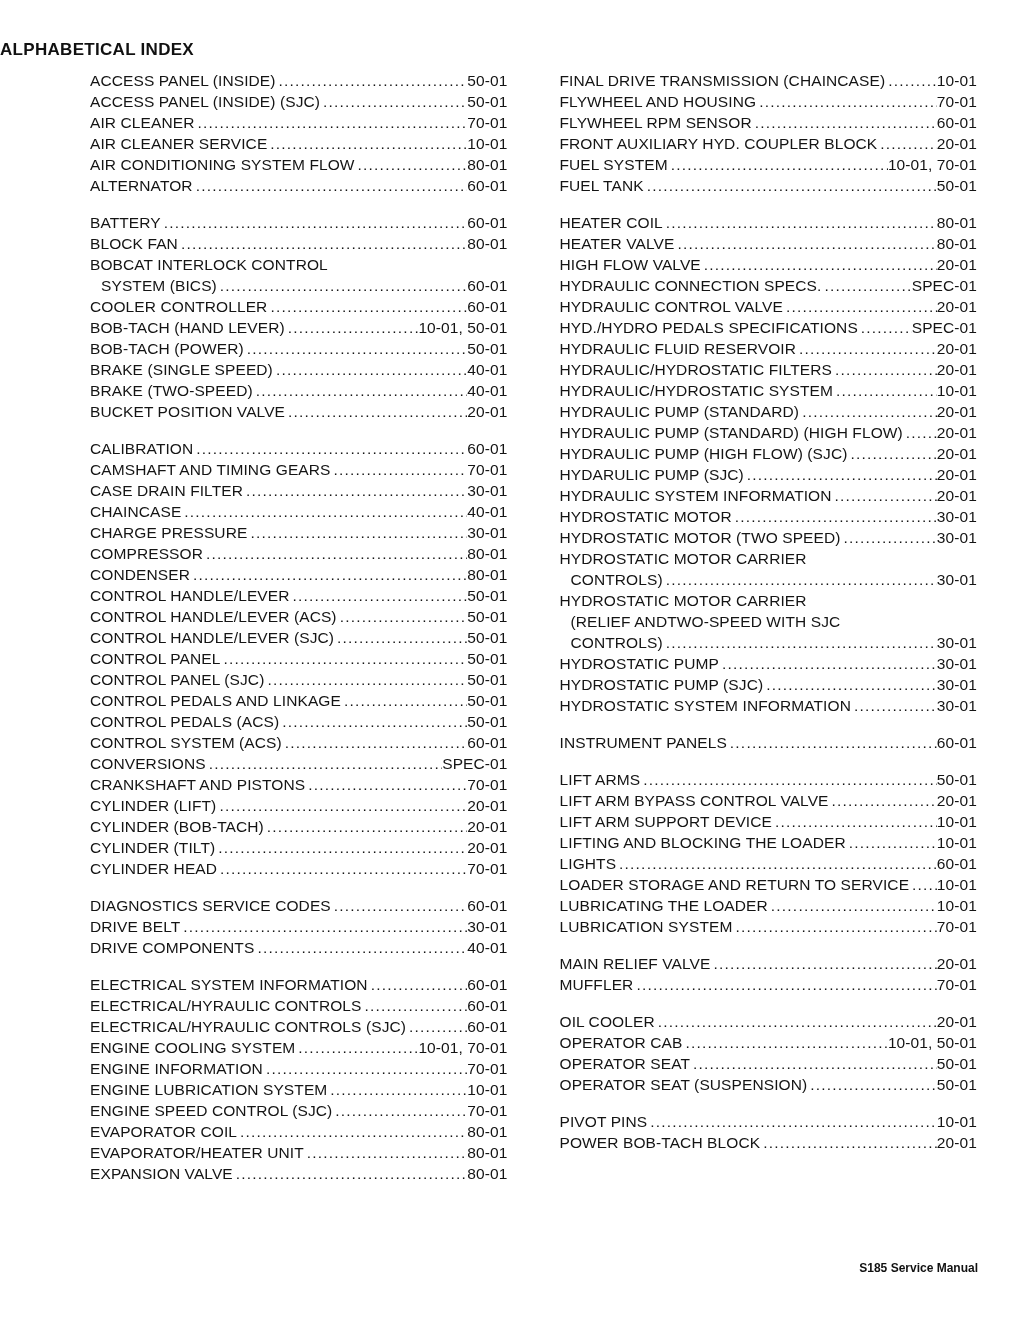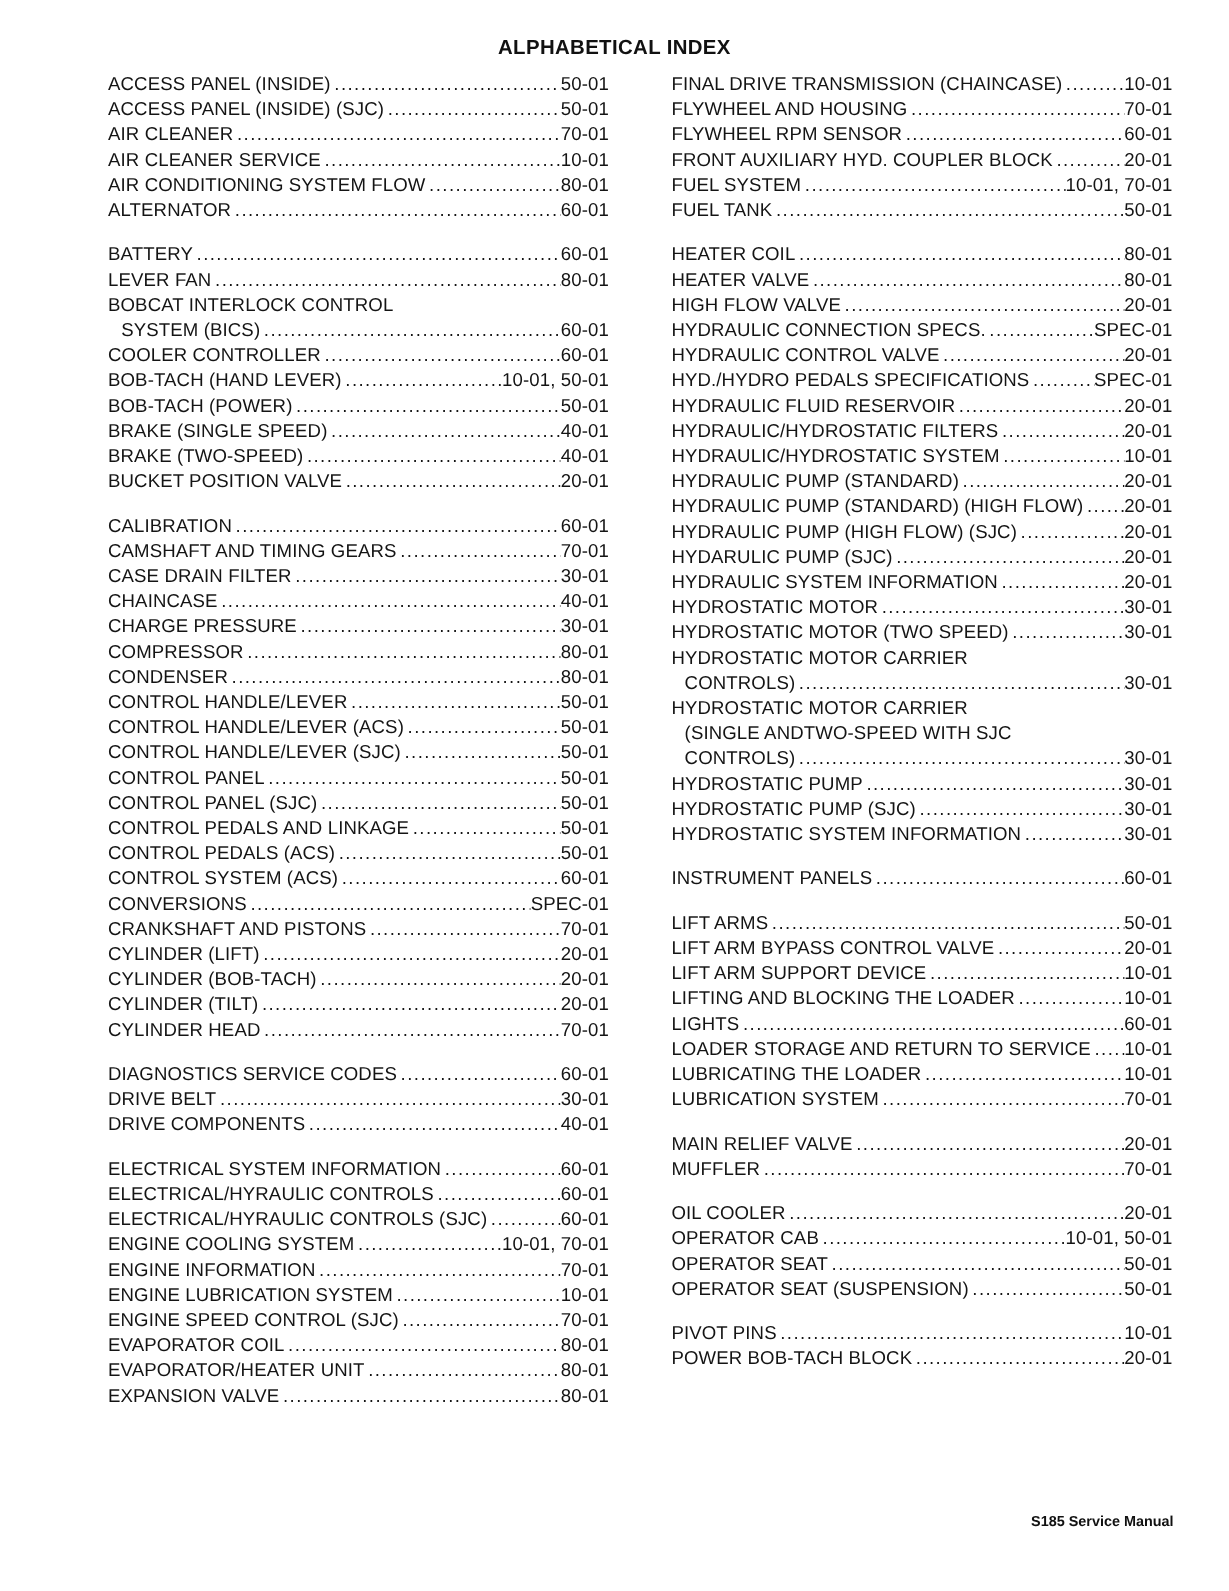--- a/index.html
+++ b/index.html
@@ -7,22 +7,21 @@
   .page {
     position: relative;
     width: 1024px;
     height: 1326px;
     background: #ffffff;
     color: #141414;
     font-family: "Liberation Sans", sans-serif;
     overflow: hidden;
   }
   .title {
-    padding-top: 30px;
-    text-align: center;
+    padding-top: 40px;
     font-size: 17px;
     font-weight: bold;
     letter-spacing: 0.3px;
     color: #111;
   }
   .columns {
     display: flex;
     gap: 52px;
     padding: 10px 47px 0 90px;
   }
@@ -98,21 +97,21 @@
             <span class="pagenum">60-01</span>
           </div>
         </div>
         <div class="group">
           <div class="row">
             <span class="label">BATTERY</span>
             <span class="leader"></span>
             <span class="pagenum">60-01</span>
           </div>
           <div class="row">
-            <span class="label">LEVER FAN</span>
+            <span class="label">BLOCK FAN</span>
             <span class="leader"></span>
             <span class="pagenum">80-01</span>
           </div>
           <div class="row">
             <span class="label">BOBCAT INTERLOCK CONTROL</span>
           </div>
           <div class="row cont">
             <span class="label">SYSTEM (BICS)</span>
             <span class="leader"></span>
             <span class="pagenum">60-01</span>
@@ -444,21 +443,21 @@
           </div>
           <div class="row cont">
             <span class="label">CONTROLS)</span>
             <span class="leader"></span>
             <span class="pagenum">30-01</span>
           </div>
           <div class="row">
             <span class="label">HYDROSTATIC MOTOR CARRIER</span>
           </div>
           <div class="row cont">
-            <span class="label">(SINGLE ANDTWO-SPEED WITH SJC</span>
+            <span class="label">(RELIEF ANDTWO-SPEED WITH SJC</span>
           </div>
           <div class="row cont">
             <span class="label">CONTROLS)</span>
             <span class="leader"></span>
             <span class="pagenum">30-01</span>
           </div>
           <div class="row">
             <span class="label">HYDROSTATIC PUMP</span>
             <span class="leader"></span>
             <span class="pagenum">30-01</span>

